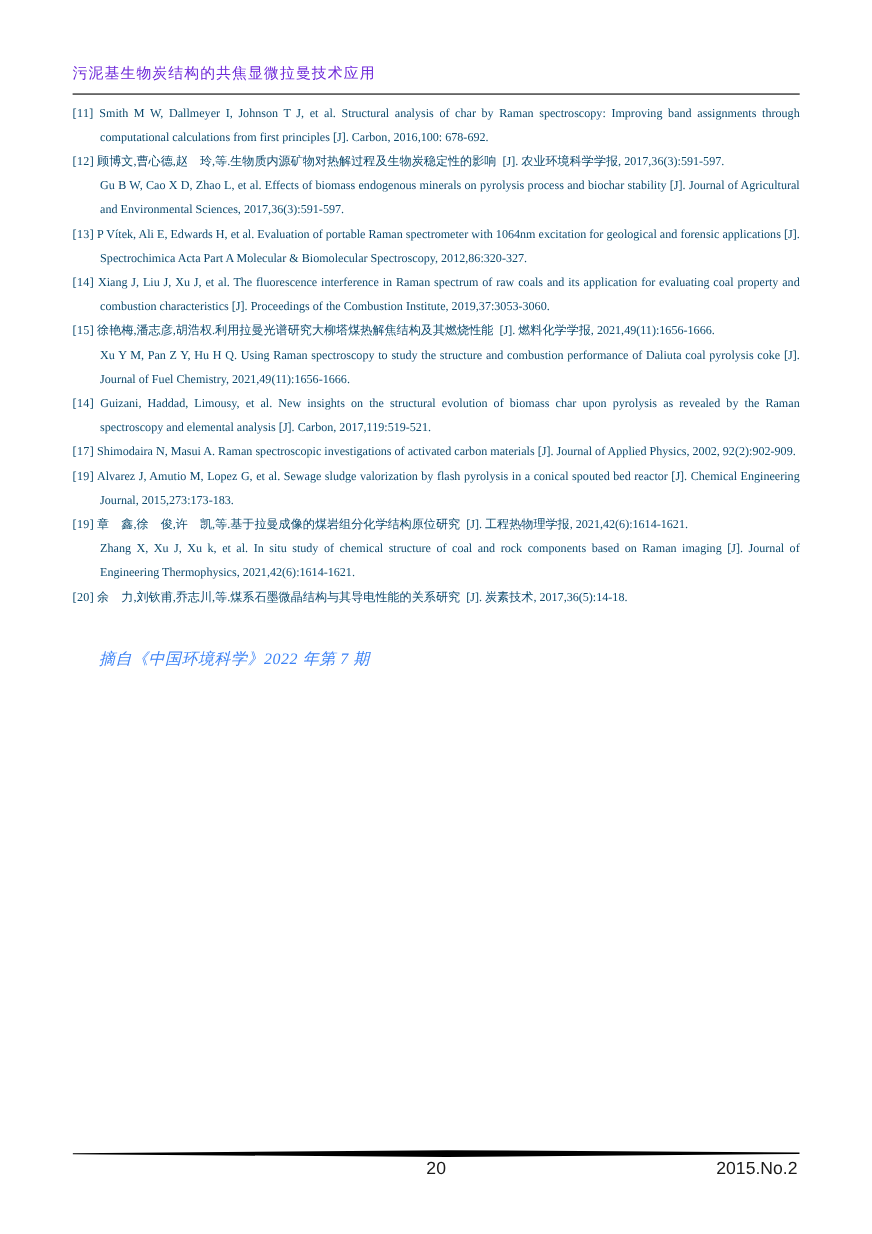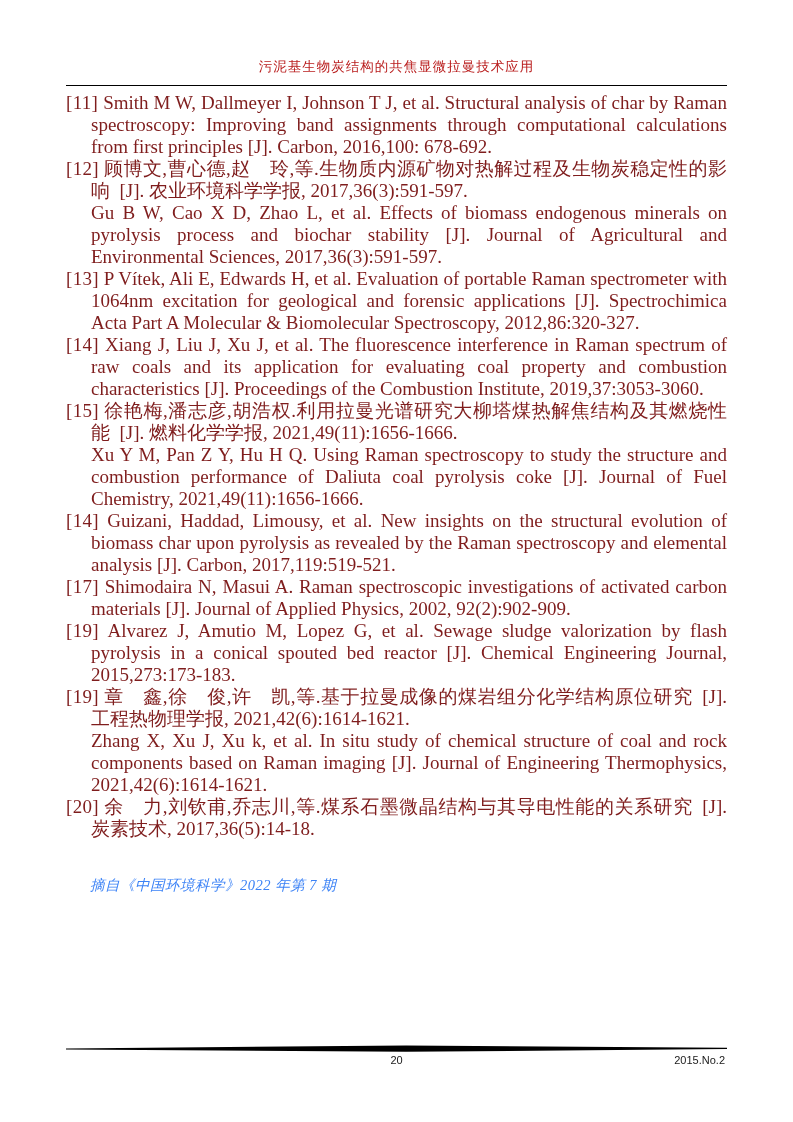--- a/index.html
+++ b/index.html
@@ -12,33 +12,32 @@
     overflow: hidden;
   }
   .page {
     position: relative;
     width: 793px; height: 1122px;
     padding: 58px 66px 0 66px;
     background: #ffffff;
   }
   
   .header-title {
-    text-align: center;
     font-size: 13.5px;
     letter-spacing: 1px;
-    color: #b91c1c;
+    color: #6d28d9;
     margin-bottom: 9px;
   }
   .header-rule {
     border-bottom: 1.6px solid #000000;
     width: 100%;
     margin-bottom: 6px;
   }
   
-  .references { font-size: 19px; line-height: 22px; color: #7f1d1d; }
+  .references { font-size: 11px; line-height: 22px; color: #0c4a6e; }
   .ref-p { text-align: justify; }
   .ref-first { padding-left: 25px; text-indent: -25px; }
   .ref-trans { padding-left: 25px; }
   .ref-label { letter-spacing: 0.3px; }
   
   .source-note {
     margin-top: 36px;
     margin-left: 24px;
     font-style: italic;
     font-size: 14.5px;
@@ -49,21 +48,21 @@
   .footer {
     position: absolute;
     left: 66px; right: 66px;
     top: 1045px;
   }
   .footer-rule-svg { display: block; width: 100%; height: 8px; }
   .footer-row {
     position: relative;
     height: 16px;
     font-family: "Liberation Sans", "DejaVu Sans", sans-serif;
-    font-size: 11px;
+    font-size: 16px;
     color: #1a1a1a;
     margin-top: 1px;
   }
   .footer-page {
     position: absolute; left: 0; right: 0;
     text-align: center;
   }
   .footer-issue {
     position: absolute; right: 2px; top: 0;
   }

